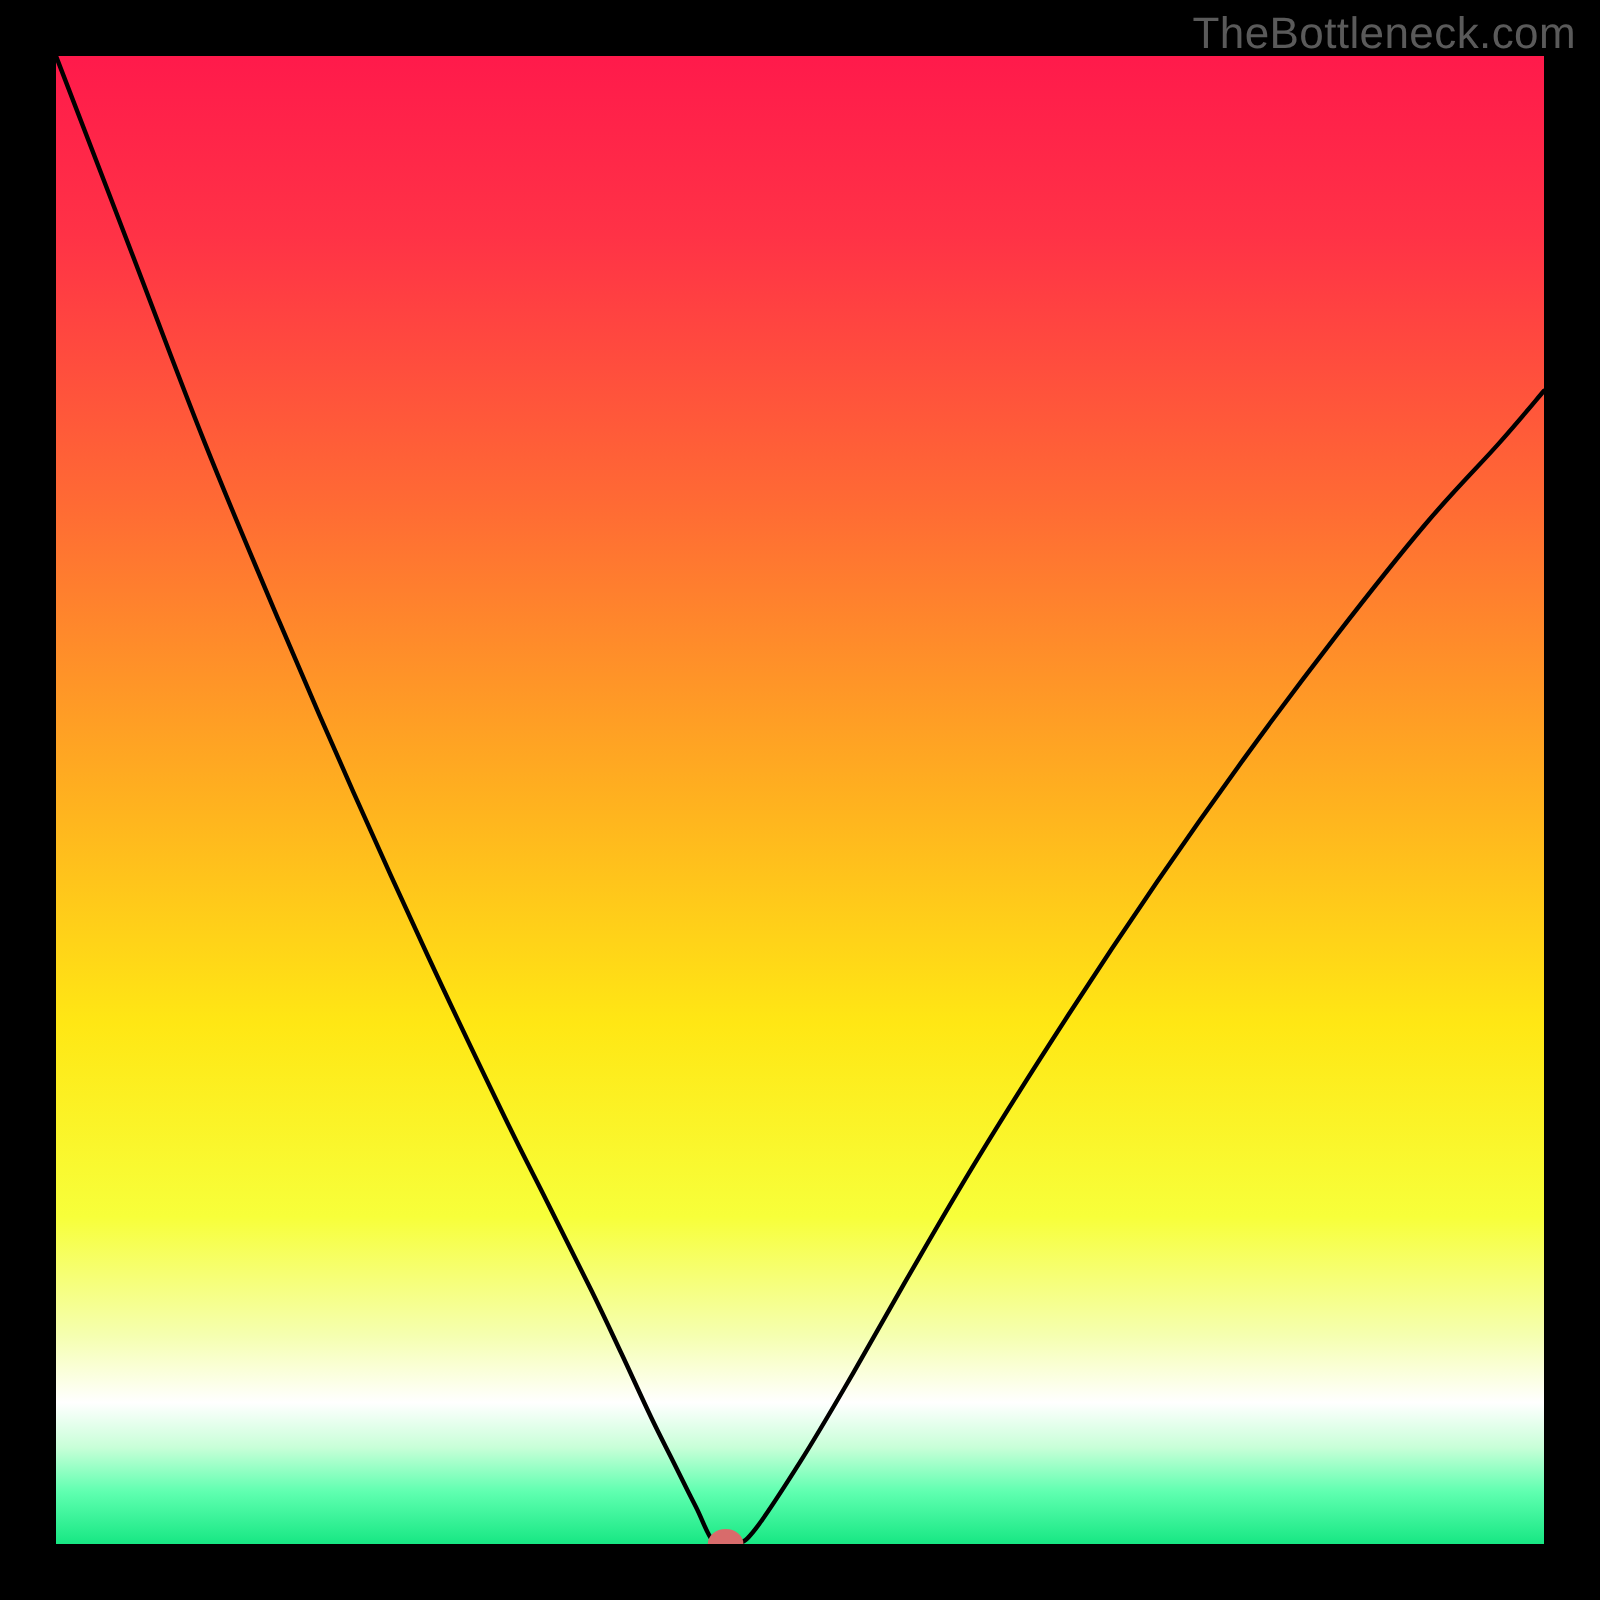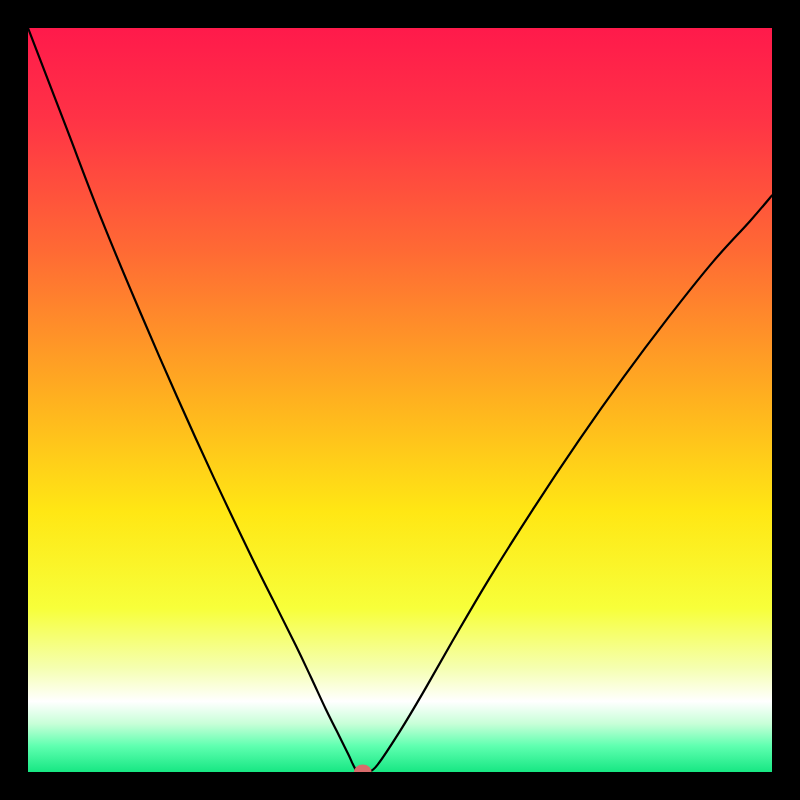--- a/index.html
+++ b/index.html
@@ -47,20 +47,21 @@
   .marker {
     fill: #d86b6b;
     stroke: none;
   }
 </style>
 </head>
 <body>
 
 <div class="frame">
 
+  <div class="watermark">TheBottleneck.com</div>
 
   <svg class="plot" viewBox="0 0 744 744" preserveAspectRatio="none">
     <defs>
       <linearGradient id="bg-grad" x1="0" y1="0" x2="0" y2="1">
           <stop offset="0.00%" stop-color="#ff1a4b"></stop>
           <stop offset="12.00%" stop-color="#ff3246"></stop>
           <stop offset="30.00%" stop-color="#ff6a34"></stop>
           <stop offset="50.00%" stop-color="#ffb11f"></stop>
           <stop offset="65.00%" stop-color="#ffe714"></stop>
           <stop offset="78.00%" stop-color="#f7ff3a"></stop>

